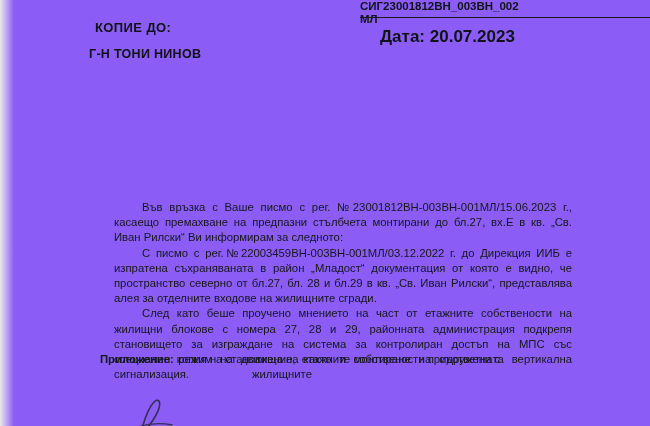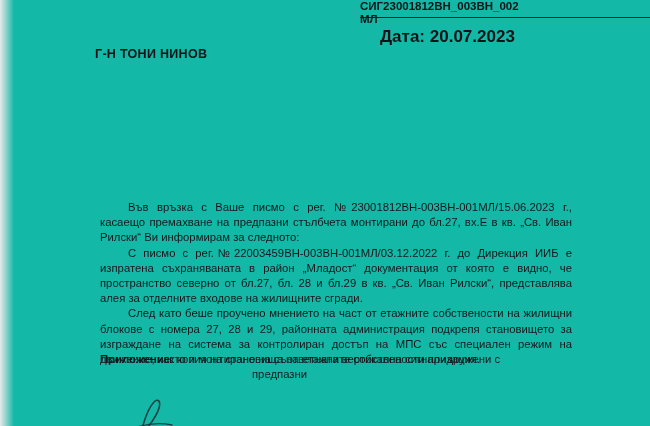--- a/index.html
+++ b/index.html
@@ -11,21 +11,21 @@
     width: 650px;
     height: 426px;
     overflow: hidden;
     font-family: "Liberation Serif", serif;
     color: #15181c;
   }
   .page {
     position: relative;
     width: 650px;
     height: 426px;
-    background: #14b8a6;
+    background: #8b5cf6;
     box-sizing: border-box;
   }
   
   .ref-block {
     position: absolute;
     top: 0px;
     left: 360px;
     width: 260px;
     text-align: left;
   }
@@ -62,21 +62,21 @@
     font-family: "Liberation Sans", sans-serif;
     font-size: 13px;
     font-weight: bold;
     letter-spacing: 0.4px;
     color: #101317;
   }
 
   .recipient-name {
     position: absolute;
     top: 47px;
-    left: 95px;
+    left: 89px;
     font-family: "Liberation Sans", sans-serif;
     font-size: 12.5px;
     font-weight: bold;
     letter-spacing: 0.3px;
     color: #101317;
   }
   .recipient-email {
     position: absolute;
     top: 66px;
     left: 95px;
@@ -123,21 +123,21 @@
     top: 200px;
     left: 100px;
     width: 472px;
     font-family: "Liberation Sans", sans-serif;
     font-size: 11.3px;
     line-height: 15.2px;
     text-align: justify;
     color: #15181c;
   }
   .body-text p {
-    margin: 0 0 0 0;
+    margin: 0 0 0 14px;
     text-indent: 28px;
   }
 
   .attachment {
     position: absolute;
     top: 352px;
     left: 100px;
     width: 470px;
     font-family: "Liberation Sans", sans-serif;
     font-size: 11.3px;
@@ -183,35 +183,36 @@
   <div class="ref-block">
     <div class="ref-line">СИГ23001812ВН_003ВН_002</div>
     <div class="ref-line">МЛ</div>
   </div>
   <div class="ref-rule"></div>
   <div class="ref-date">
     <span>Дата:</span>
     <span>20.07.2023</span>
   </div>
 
+  <div class="kopie">КОПИЕ ДО:</div>
 
   <div class="recipient-name">Г-Н ТОНИ НИНОВ</div>
 
 
 
   <div class="body-text">
     <p>Във връзка с Ваше писмо с рег. №23001812ВН-003ВН-001МЛ/15.06.2023 г., касаещо премахване на предпазни стълбчета монтирани до бл.27, вх.Е в кв. „Св. Иван Рилски“ Ви информирам за следното:</p>
     <p>С писмо с рег.№22003459ВН-003ВН-001МЛ/03.12.2022 г. до Дирекция ИИБ е изпратена съхраняваната в район „Младост“ документация от която е видно, че пространство северно от бл.27, бл. 28 и бл.29 в кв. „Св. Иван Рилски“, представлява алея за отделните входове на жилищните сгради.</p>
     <p>След като беше проучено мнението на част от етажните собствености на жилищни блокове с номера 27, 28 и 29, районната администрация подкрепя становището за изграждане на система за контролиран достъп на МПС със специален режим на движение, както и монтиране на съответната вертикална сигнализация.</p>
   </div>
 
   <div class="attachment">
     <span class="label">Приложение:</span>
     <span>копия на становища на етажните собствености придружени с</span>
-    <span class="cont">предпазни</span>
+    <span class="cont">жилищните</span>
   </div>
 
   <div class="signature">
     <svg width="130" height="40" viewBox="0 0 130 40" xmlns="http://www.w3.org/2000/svg">
       <path d="M12 38 C 16 22, 20 10, 26 4 C 30 0, 33 3, 31 10 C 29 18, 22 26, 18 32" fill="none" stroke="#20242b" stroke-width="1.6" stroke-linecap="round"></path>
       <path d="M6 30 C 18 26, 30 24, 44 27" fill="none" stroke="#20242b" stroke-width="1.3" stroke-linecap="round"></path>
     </svg>
   </div>
 
 </div>

